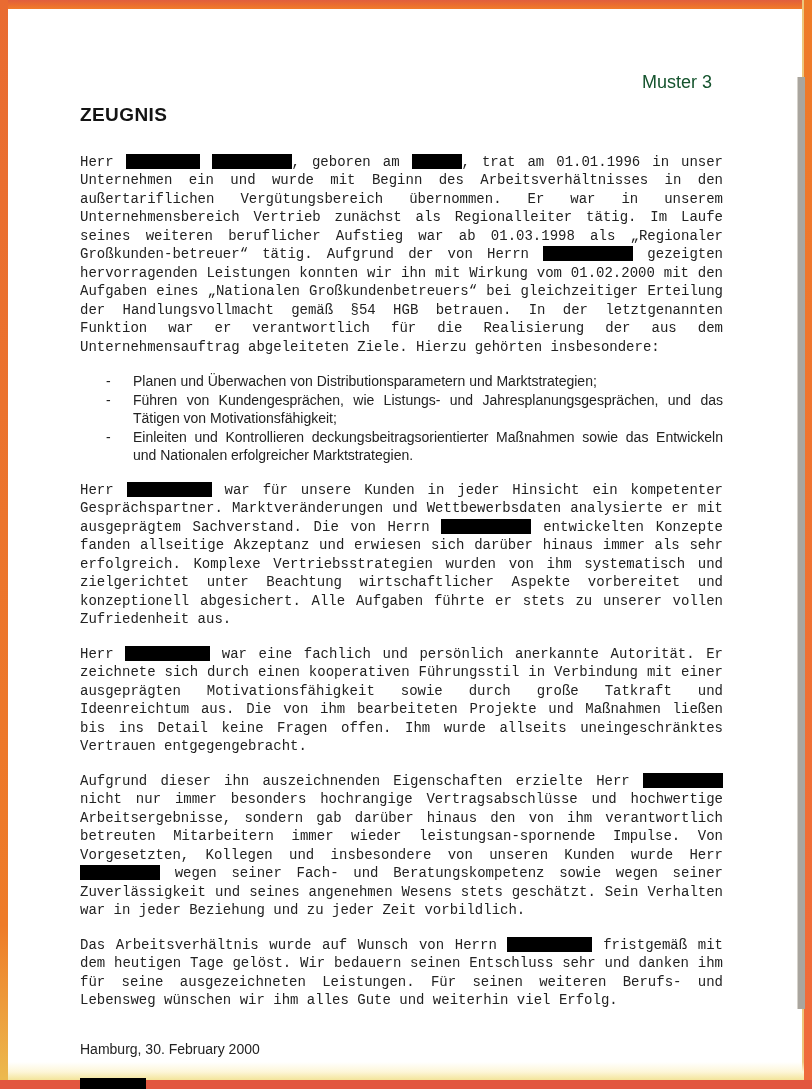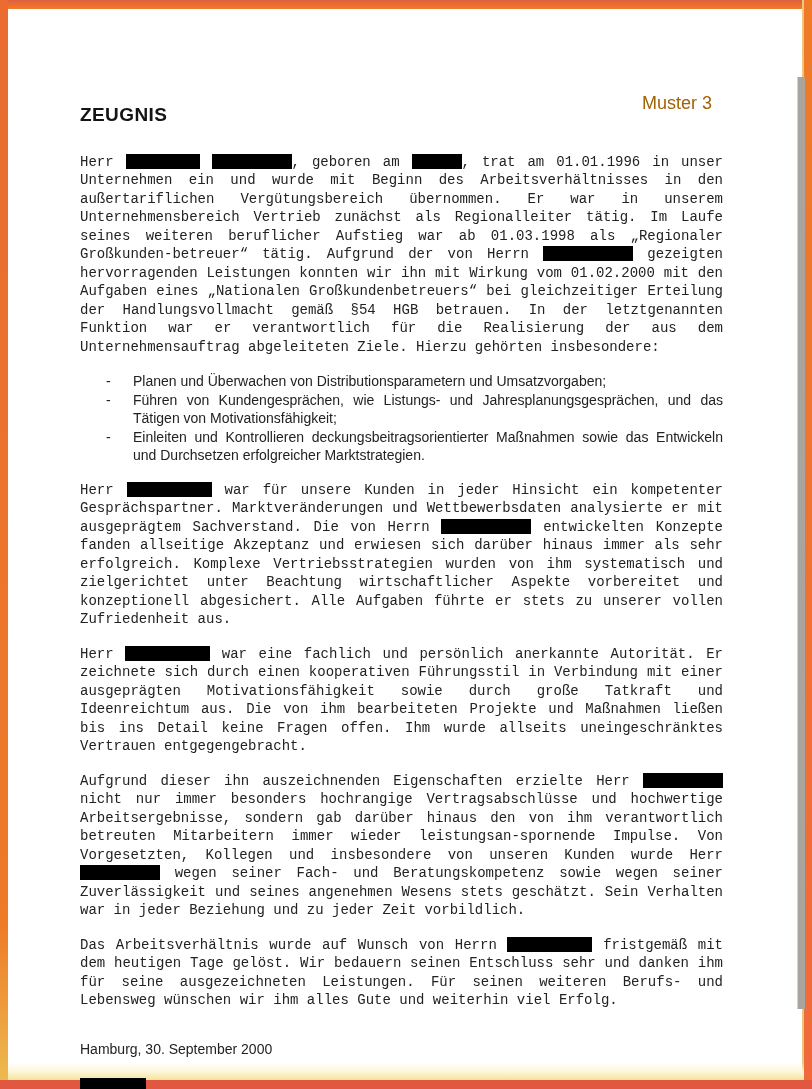--- a/index.html
+++ b/index.html
@@ -19,21 +19,21 @@
     background:linear-gradient(180deg,#ee7b28 0%,#ef6a3c 100%);
     border-left:2px solid #ecc77d;}
   .border-bottom{position:absolute;left:0;right:0;bottom:0;height:9px;background:#e2573f;}
   .bottom-glow{position:absolute;left:8px;right:8px;bottom:9px;height:18px;
     background:linear-gradient(180deg,rgba(253,248,220,0) 0%,#fdf6d8 55%,#f3e49a 100%);}
 
   
   .shadow-bar{position:absolute;left:797px;top:77px;width:7px;height:932px;
     background:#a9a59e;border-left:1px solid #d6d2cb;}
 
-  .watermark{position:absolute;top:93px;right:100px;font-size:18px;color:#a16207;}
+  .watermark{position:absolute;top:72px;right:100px;font-size:18px;color:#14532d;}
 
   .content{position:absolute;left:80px;top:106px;width:643px;
     color:#222222;font-size:14px;line-height:18.5px;}
   .title{font-size:19px;font-weight:700;letter-spacing:.4px;color:#141414;margin:0 0 28px 0;}
 
   .para{margin:0 0 16px 0;text-align:justify;font-family:Liberation Mono, monospace;}
   .duty-list{list-style:none;margin:16px 0 16px 0;padding:0;}
   .duty-list li{position:relative;padding-left:53px;text-align:justify;margin:0;}
   .duty-list .marker{position:absolute;left:26px;top:0;}
 
@@ -57,30 +57,30 @@
   <div class="shadow-bar"></div>
 
   <div class="watermark">Muster 3</div>
 
   <div class="content">
     <h1 class="title">ZEUGNIS</h1>
 
     <div id="letter-body">
         <p class="para">Herr <span class="redact" style="width: 74px;"></span> <span class="redact" style="width: 80px;"></span>, geboren am <span class="redact" style="width: 50px;"></span>, trat am 01.01.1996 in unser Unternehmen ein und wurde mit Beginn des Arbeitsverhältnisses in den außertariflichen Vergütungsbereich übernommen. Er war in unserem Unternehmensbereich Vertrieb zunächst als Regionalleiter tätig. Im Laufe seines weiteren beruflicher Aufstieg war ab 01.03.1998 als „Regionaler Großkunden-betreuer“ tätig. Aufgrund der von Herrn <span class="redact" style="width: 90px;"></span> gezeigten hervorragenden Leistungen konnten wir ihn mit Wirkung vom 01.02.2000 mit den Aufgaben eines „Nationalen Großkundenbetreuers“ bei gleichzeitiger Erteilung der Handlungsvollmacht gemäß §54 HGB betrauen. In der letztgenannten Funktion war er verantwortlich für die Realisierung der aus dem Unternehmensauftrag abgeleiteten Ziele. Hierzu gehörten insbesondere:</p>
         <ul class="duty-list">
-          <li><span class="marker">-</span><span>Planen und Überwachen von Distributionsparametern und Umsatzvorgaben;</span></li>
+          <li><span class="marker">-</span><span>Planen und Überwachen von Distributionsparametern und Marktstrategien;</span></li>
           <li><span class="marker">-</span><span>Führen von Kundengesprächen, wie Listungs- und Jahresplanungsgesprächen, und das Tätigen von Motivationsfähigkeit;</span></li>
-          <li><span class="marker">-</span><span>Einleiten und Kontrollieren deckungsbeitragsorientierter Maßnahmen sowie das Entwickeln und Durchsetzen erfolgreicher Marktstrategien.</span></li>
+          <li><span class="marker">-</span><span>Einleiten und Kontrollieren deckungsbeitragsorientierter Maßnahmen sowie das Entwickeln und Nationalen erfolgreicher Marktstrategien.</span></li>
         </ul>
         <p class="para">Herr <span class="redact" style="width: 85px;"></span> war für unsere Kunden in jeder Hinsicht ein kompetenter Gesprächspartner. Marktveränderungen und Wettbewerbsdaten analysierte er mit ausgeprägtem Sachverstand. Die von Herrn <span class="redact" style="width: 90px;"></span> entwickelten Konzepte fanden allseitige Akzeptanz und erwiesen sich darüber hinaus immer als sehr erfolgreich. Komplexe Vertriebsstrategien wurden von ihm systematisch und zielgerichtet unter Beachtung wirtschaftlicher Aspekte vorbereitet und konzeptionell abgesichert. Alle Aufgaben führte er stets zu unserer vollen Zufriedenheit aus.</p>
         <p class="para">Herr <span class="redact" style="width: 85px;"></span> war eine fachlich und persönlich anerkannte Autorität. Er zeichnete sich durch einen kooperativen Führungsstil in Verbindung mit einer ausgeprägten Motivationsfähigkeit sowie durch große Tatkraft und Ideenreichtum aus. Die von ihm bearbeiteten Projekte und Maßnahmen ließen bis ins Detail keine Fragen offen. Ihm wurde allseits uneingeschränktes Vertrauen entgegengebracht.</p>
         <p class="para">Aufgrund dieser ihn auszeichnenden Eigenschaften erzielte Herr <span class="redact" style="width: 80px;"></span> nicht nur immer besonders hochrangige Vertragsabschlüsse und hochwertige Arbeitsergebnisse, sondern gab darüber hinaus den von ihm verantwortlich betreuten Mitarbeitern immer wieder leistungsan-spornende Impulse. Von Vorgesetzten, Kollegen und insbesondere von unseren Kunden wurde Herr <span class="redact" style="width: 80px;"></span> wegen seiner Fach- und Beratungskompetenz sowie wegen seiner Zuverlässigkeit und seines angenehmen Wesens stets geschätzt. Sein Verhalten war in jeder Beziehung und zu jeder Zeit vorbildlich.</p>
         <p class="para">Das Arbeitsverhältnis wurde auf Wunsch von Herrn <span class="redact" style="width: 85px;"></span> fristgemäß mit dem heutigen Tage gelöst. Wir bedauern seinen Entschluss sehr und danken ihm für seine ausgezeichneten Leistungen. Für seinen weiteren Berufs- und Lebensweg wünschen wir ihm alles Gute und weiterhin viel Erfolg.</p>
       </div>
 
-    <p class="date">Hamburg, 30. September 2000</p>
+    <p class="date">Hamburg, 30. February 2000</p>
 
     <div class="sig-redact" id="sig-redact" style="width: 66px; height: 18px;"></div>
 
     <p class="role">Leiter Personalmanagement</p>
   </div>
 
 </div>
 
 </body></html>

